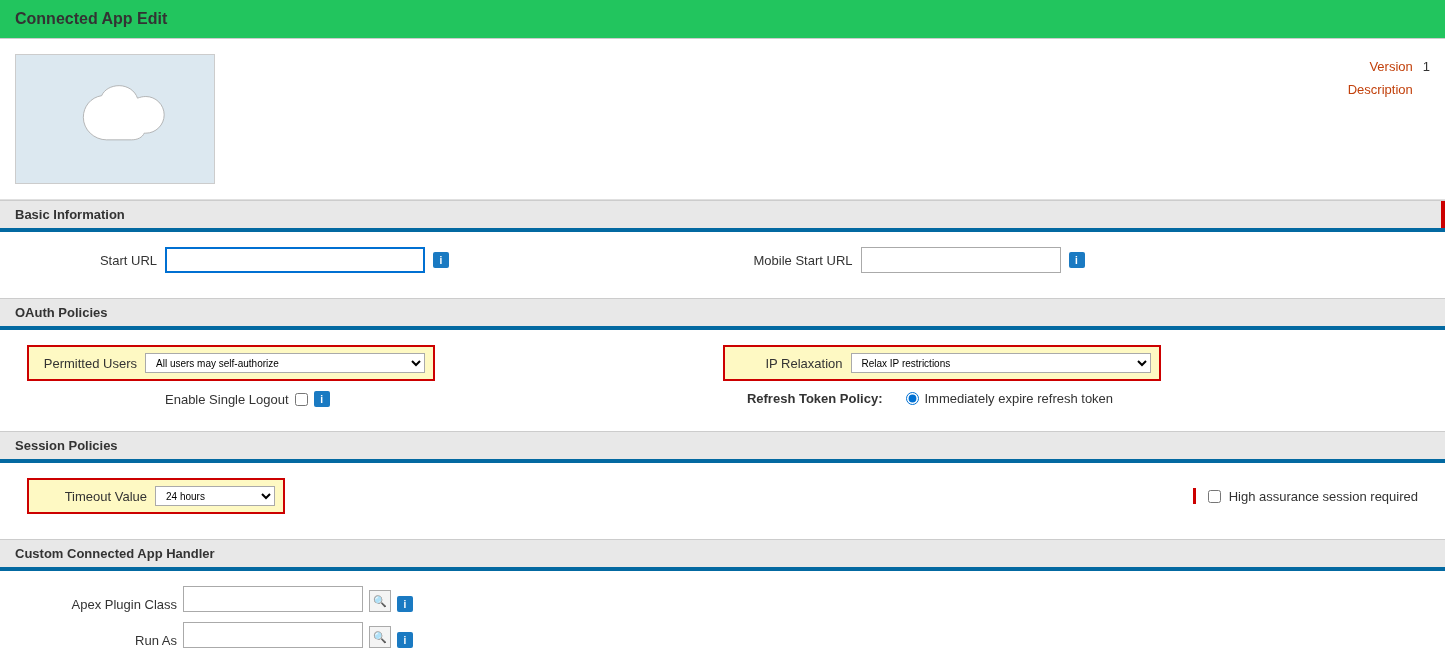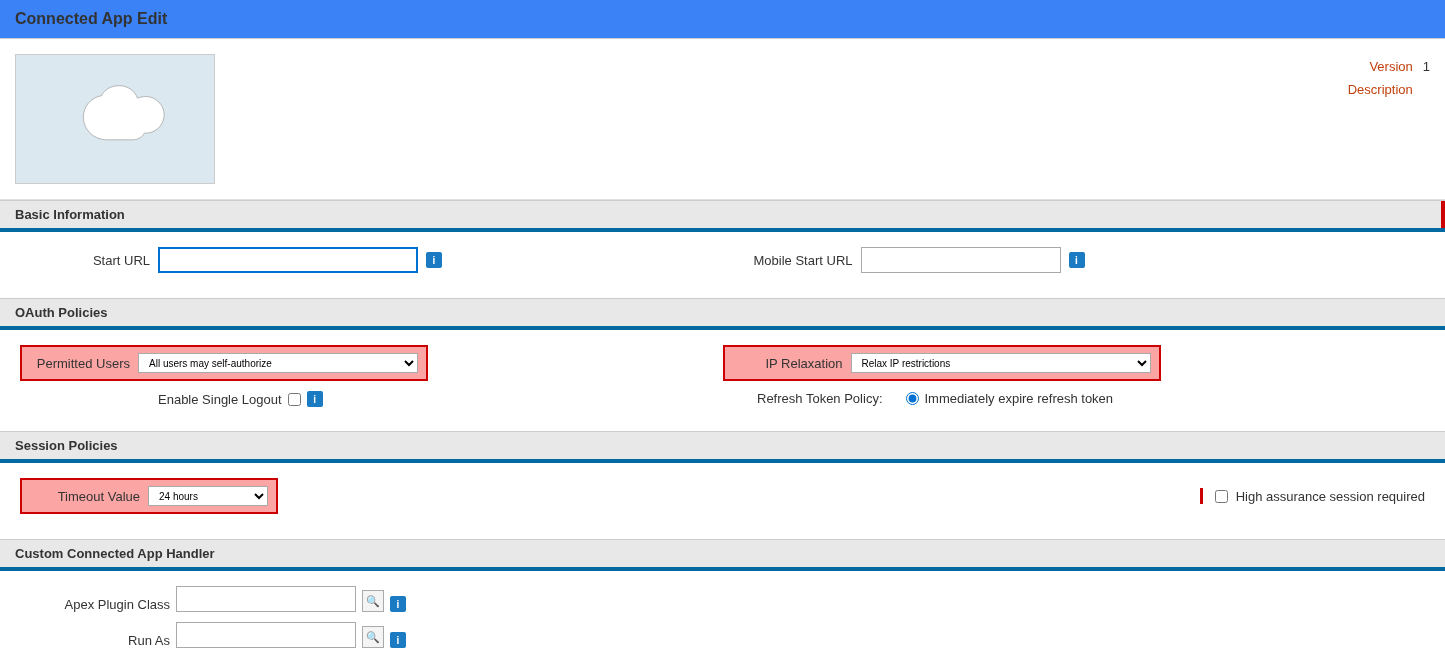--- a/index.html
+++ b/index.html
@@ -1,21 +1,21 @@
 <!DOCTYPE html>
 <html><head>
   <meta charset="utf-8">
   <style>
     * { box-sizing: border-box; margin: 0; padding: 0; }
     body { font-family: 'Helvetica Neue', Arial, sans-serif; font-size: 13px; color: #333; background: #fff; }
 
     .page-header {
       padding: 10px 15px;
       border-bottom: 1px solid #ccc;
-      background: #3b82f6;
+      background: #22c55e;
     }
     .page-header h1 {
       font-size: 16px;
       font-weight: bold;
       color: #333;
     }
 
     .logo-area {
       padding: 15px 15px;
       display: flex;
@@ -73,21 +73,21 @@
       content: '';
       position: absolute;
       right: 0;
       top: 0;
       bottom: 0;
       width: 4px;
       background: #c00;
     }
 
     .section-body {
-      padding: 15px 20px;
+      padding: 15px 27px;
       background: #fff;
     }
 
     .form-row {
       display: flex;
       align-items: center;
       margin-bottom: 10px;
       gap: 8px;
     }
 
@@ -144,21 +144,21 @@
     .col-right {
       flex: 1;
     }
 
     .highlighted-box {
       border: 2px solid #c00;
       display: inline-flex;
       align-items: center;
       padding: 6px 8px;
       gap: 8px;
-      background: #fca5a5;
+      background: #fef9c3;
     }
 
     .select-field {
       border: 1px solid #aaa;
       padding: 3px 6px;
       font-size: 10px;
       height: 20px;
       background: #fff;
       cursor: pointer;
     }
@@ -326,21 +326,21 @@
           <span class="right-label" style="width:110px;">IP Relaxation</span>
           <select class="select-field" style="width:300px;">
             <option>Relax IP restrictions</option>
             <option>Enforce IP restrictions</option>
             <option>No restrictions</option>
           </select>
         </div>
       </div>
 
       <div class="right-form-row">
-        <span class="right-label" style="width:160px; ">Refresh Token Policy:</span>
+        <span class="right-label" style="width:160px; font-weight:bold;">Refresh Token Policy:</span>
         <span style="border-left: 3px solid #c00; padding-left: 4px;"></span>
         <div class="refresh-token-area">
           <input type="radio" class="radio-blue" name="refreshToken" checked="" style="">
           <span>Immediately expire refresh token</span>
         </div>
       </div>
     </div>
   </div>
 </div>
 

